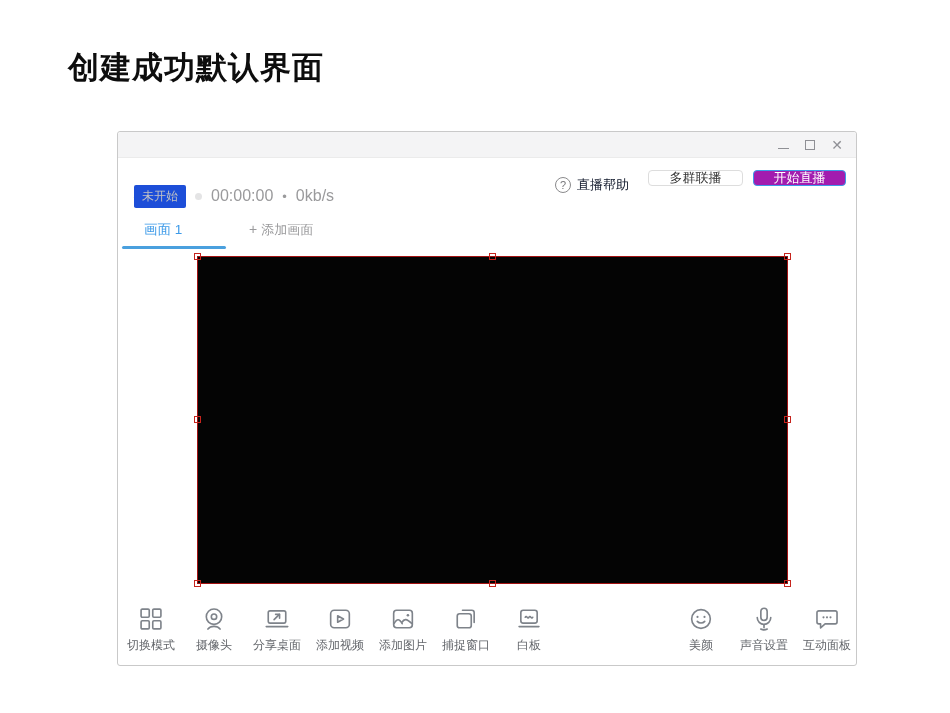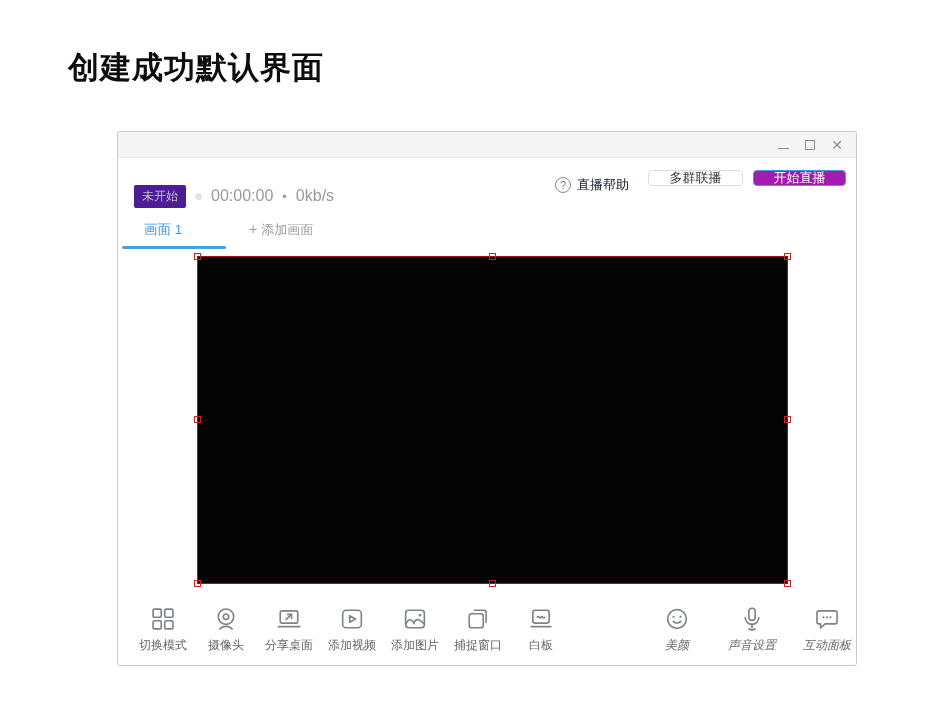--- a/index.html
+++ b/index.html
@@ -23,21 +23,21 @@
         width:14px; height:14px; cursor:pointer; }
   .wc-min-bar { width:11px; height:0; border-bottom:1.6px solid #8f9095; margin-top:6px; }
   .wc-max-box { width:10px; height:10px; border:1.4px solid #8f9095; }
   .wc-close-x { font-size:14px; color:#8f9095; line-height:1; }
 
   
   .stream-title { position:absolute; left:16px; top:32px; font-size:14px;
                   font-weight:bold; color:#333;margin-top:28px; }
   .status-row { position:absolute; left:16px; top:54px; height:20px;
                 display:flex; align-items:center; gap:9px; }
-  .status-badge { background:#4c1d95; color:#c2c2c4; font-size:12px;
+  .status-badge { background:#1d4ed8; color:#c2c2c4; font-size:12px;
                   padding:3px 8px; border-radius:2px; }
   .status-dot { width:7px; height:7px; border-radius:50%; background:#e4e4e5; }
   .status-text { color:#9a9a9c; font-size:16px; }
   .status-sep { color:#9a9a9c; font-size:13px; }
 
   .help-group { position:absolute; left:437px; top:44px; display:flex;
                 align-items:center; gap:6px; cursor:pointer; }
   .help-circle { width:16px; height:16px; border:1px solid #8a8a8c; border-radius:50%;
                  display:flex; align-items:center; justify-content:center;
                  font-size:11px; color:#77777a; }
@@ -66,22 +66,22 @@
   .handle { position:absolute; width:7px; height:7px; background:transparent;
             border:1.2px solid #c6241d; }
   .h-tl { left:-4px; top:-4px; }   .h-tm { left:calc(50% - 4px); top:-4px; }
   .h-tr { right:-4px; top:-4px; }  .h-ml { left:-4px; top:calc(50% - 4px); }
   .h-mr { right:-4px; top:calc(50% - 4px); }
   .h-bl { left:-4px; bottom:-4px; }.h-bm { left:calc(50% - 4px); bottom:-4px; }
   .h-br { right:-4px; bottom:-4px; }
 
   
   .toolbar { position:absolute; left:0; right:0; top:473px; height:56px; }
-  .tb-left { position:absolute; left:16px; top:0; display:flex; gap:5px; }
-  .tb-right { position:absolute; right:0; top:0; display:flex; gap:17px;font-style:italic; }
+  .tb-left { position:absolute; left:4px; top:0; display:flex; gap:5px; }
+  .tb-right { position:absolute; right:0; top:0; display:flex; gap:5px; }
   .tb-item { width:58px; display:flex; flex-direction:column; align-items:center;
              gap:4px; cursor:pointer; }
   .tb-item svg { width:28px; height:28px; stroke:#7e838a; fill:none;
                  stroke-width:1.4; stroke-linecap:round; stroke-linejoin:round; }
   .tb-item svg .fil { fill:#7e838a; stroke:none; }
   .tb-label { font-size:12px; color:#63666b; white-space:nowrap; }
 </style>
 </head>
 <body>
 

